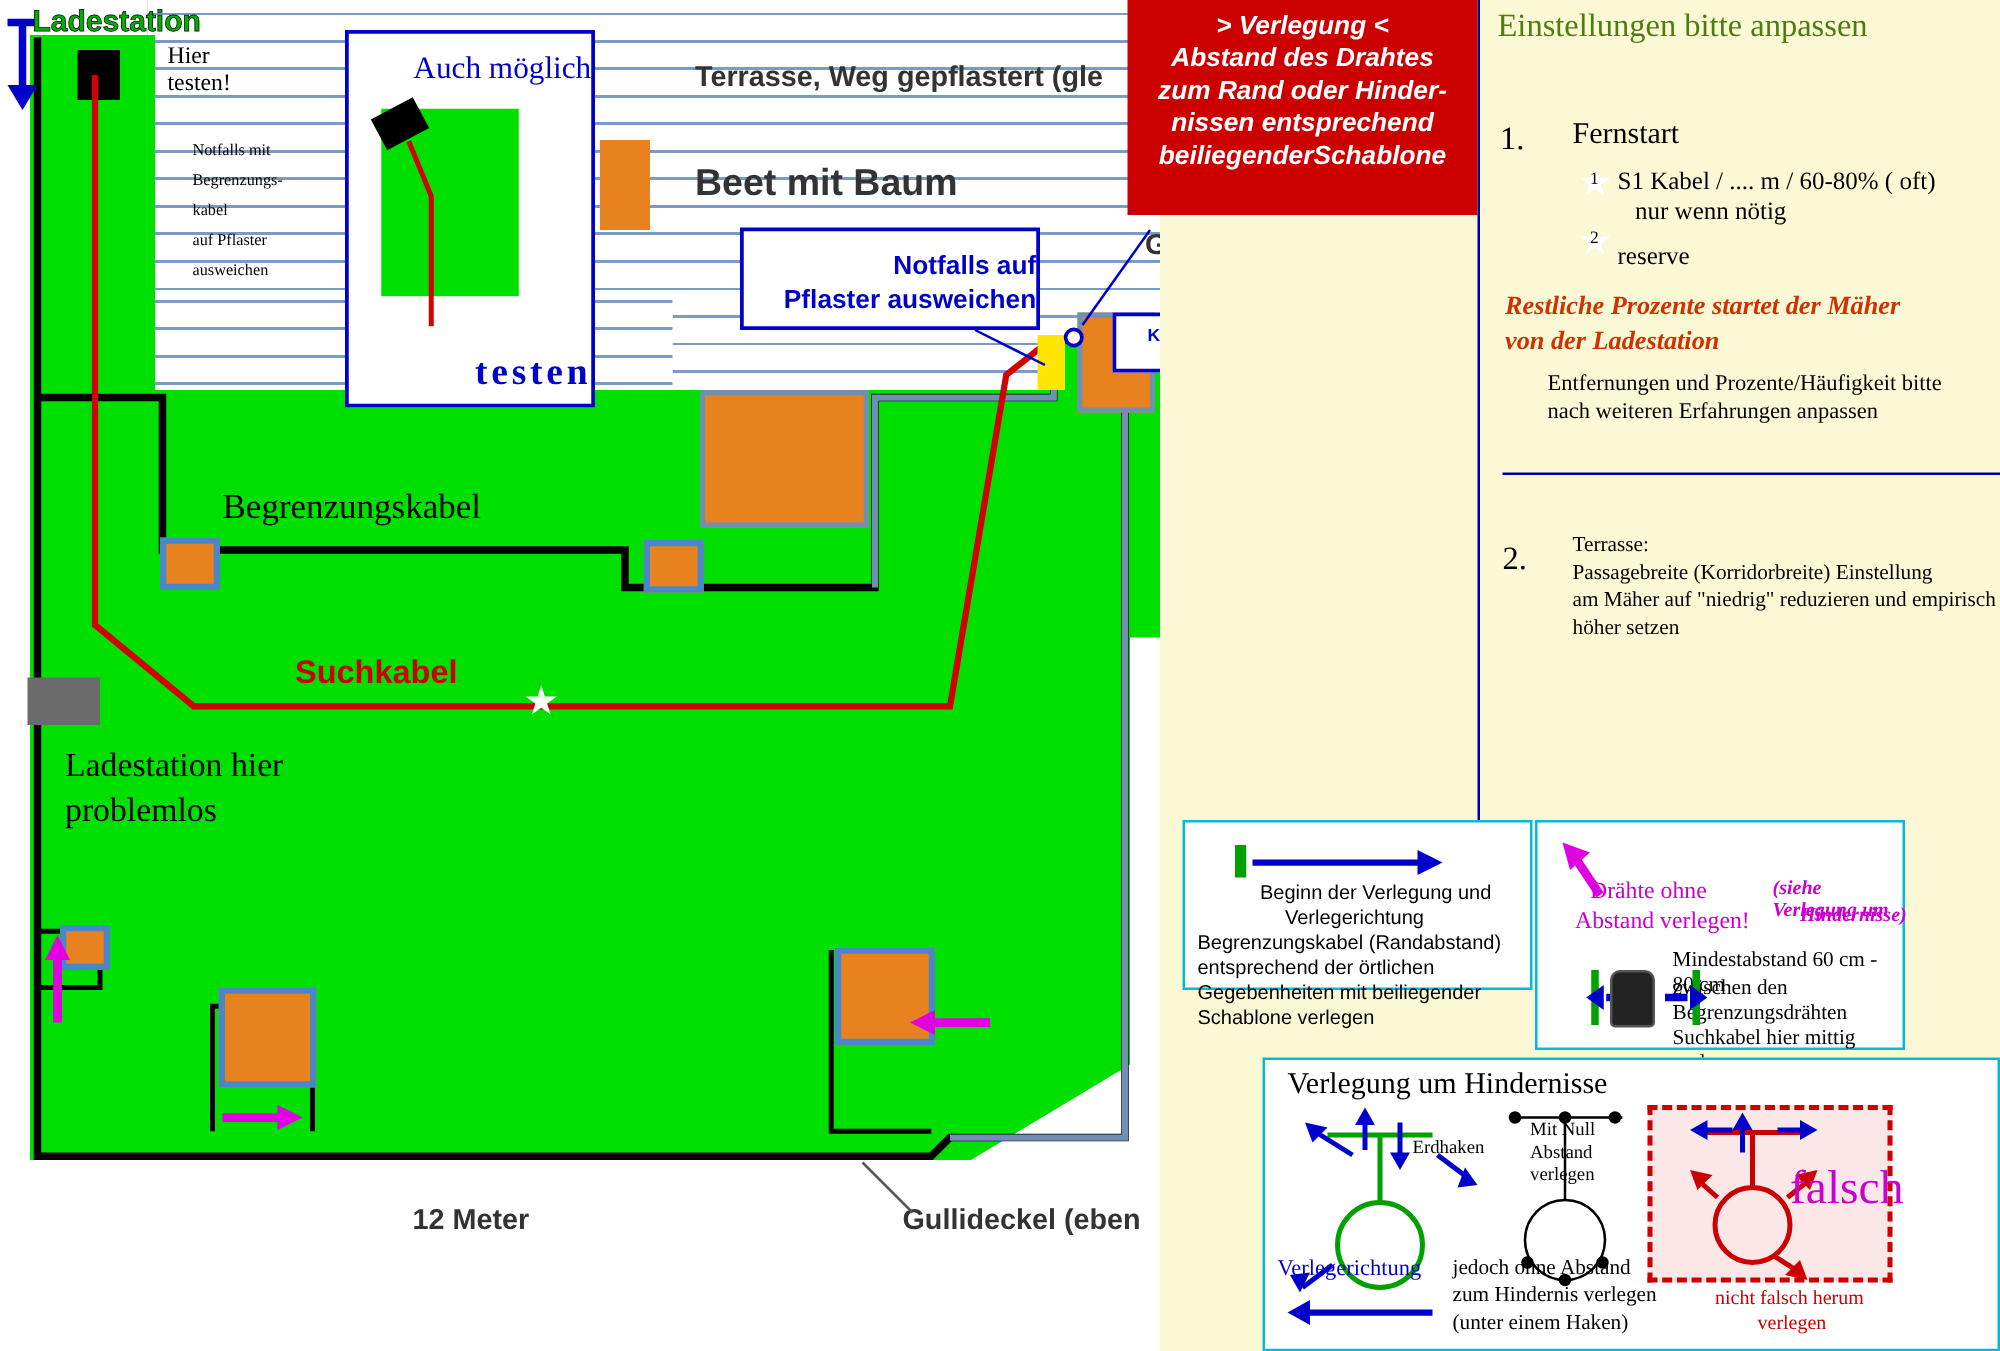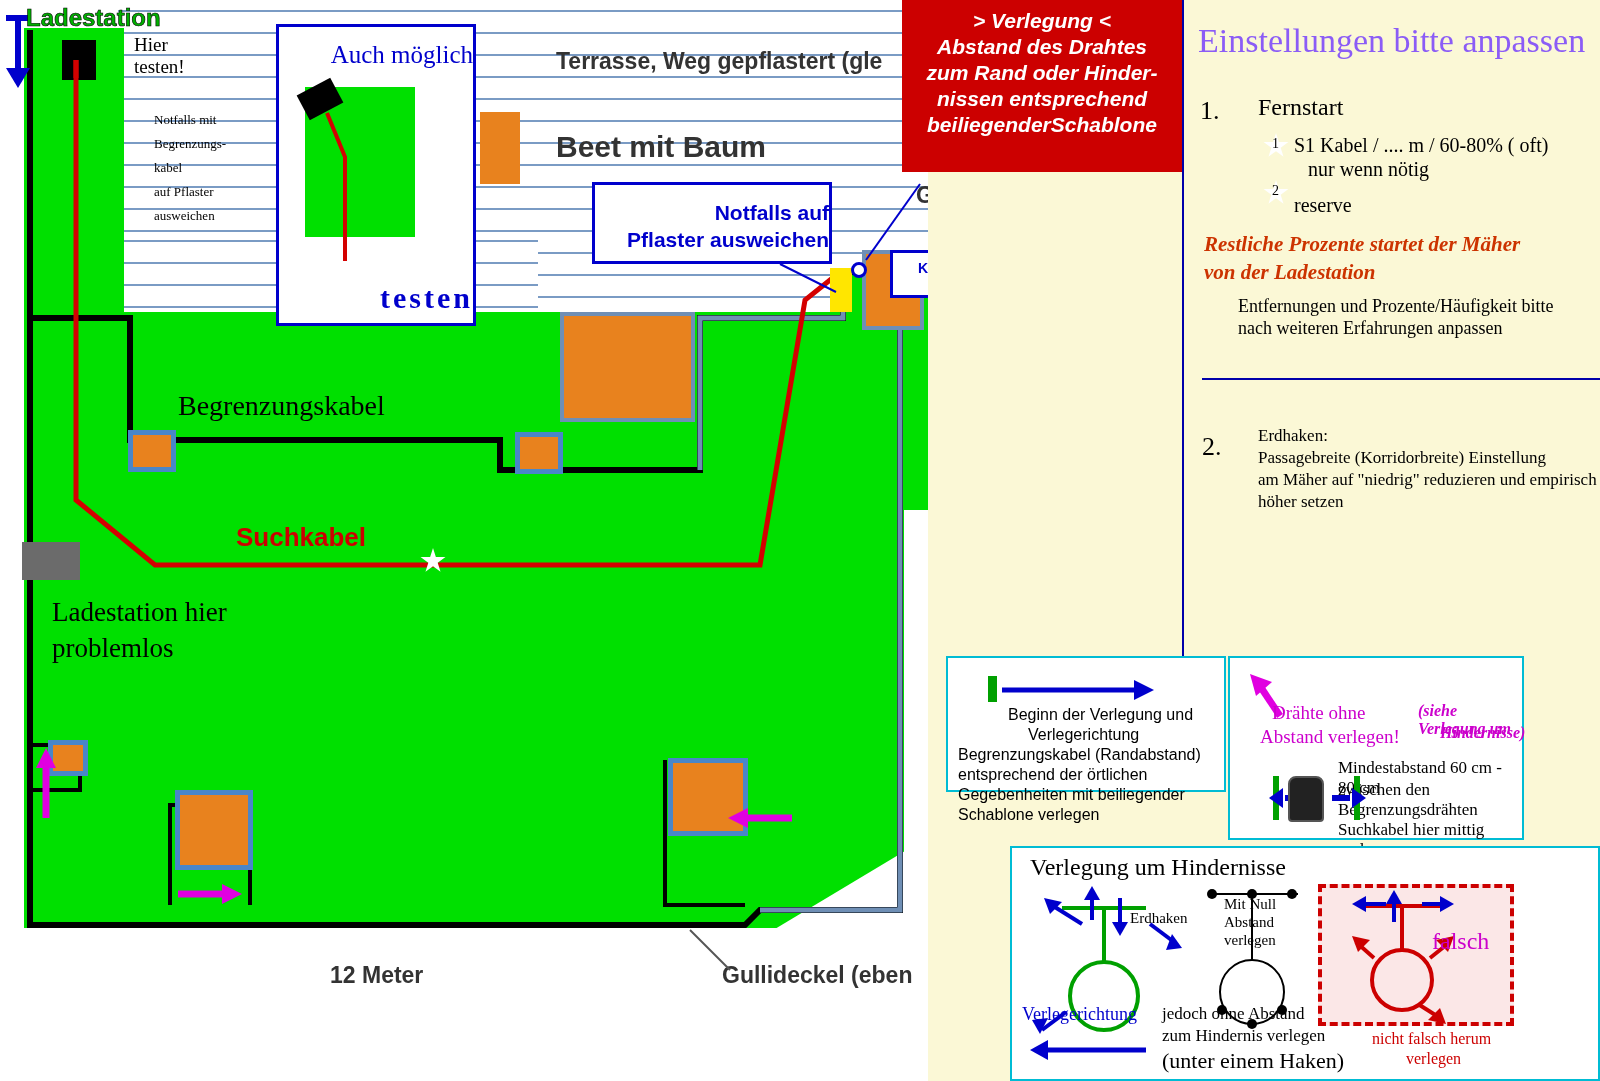--- a/index.html
+++ b/index.html
@@ -178,21 +178,21 @@
 
   <div class="callout" style="left:890px; top:250px; width:140px; height:48px; font-size:14px; font-weight:bold; line-height:18px; padding-top:6px; white-space:pre-line;">Kabel verbinden
 (Gelverbinder)</div>
   <svg class="abs" width="120" height="90" style="left:860px; top:180px;">
     <line x1="60" y1="4" x2="6" y2="80" stroke="#0000cc" stroke-width="2"></line>
   </svg>
 </div>
 
 <div id="rightpanel" class="abs">
 
-  <div class="serif abs" style="left:270px; top:6px; font-size:34px; color:#8b5cf6;margin-top:16px;">Einstellungen bitte anpassen</div>
+  <div class="serif abs" style="left:270px; top:6px; font-size:26px; color:#4d7c0f;">Einstellungen bitte anpassen</div>
 
   <div class="serif abs" style="left:272px; top:96px; font-size:26px;">1.</div>
 
   <div class="serif abs" style="left:330px; top:94px; font-size:24px;">Fernstart</div>
 
   <div class="starburst" style="left:335px; top:133px;"></div>
   <div class="serif abs" style="left:344px; top:136px; font-size:14px; color:#000;">1</div>
   <div class="serif abs" style="left:366px; top:134px; font-size:20px;">S1 Kabel / .... m / 60-80% ( oft)</div>
   <div class="serif abs" style="left:380px; top:158px; font-size:20px;">nur wenn nötig</div>
 
@@ -202,21 +202,21 @@
 
   <div class="serif abs" style="left:276px; top:232px; font-size:21px; color:#cc3300; font-style:italic; font-weight:bold;">Restliche Prozente  startet der Mäher</div>
   <div class="serif abs" style="left:276px; top:260px; font-size:21px; color:#cc3300; font-style:italic; font-weight:bold;">von der Ladestation</div>
 
   <div class="serif abs" style="left:310px; top:296px; font-size:18px;">Entfernungen und Prozente/Häufigkeit bitte</div>
   <div class="serif abs" style="left:310px; top:318px; font-size:18px;">nach weiteren Erfahrungen anpassen</div>
 
   <div class="sep" style="left:274px; top:378px; width:398px;"></div>
 
   <div class="serif abs" style="left:274px; top:432px; font-size:26px;">2.</div>
-  <div class="serif abs" style="left:330px; top:426px; font-size:17px;">Erdhaken:</div>
+  <div class="serif abs" style="left:330px; top:426px; font-size:17px;">Terrasse:</div>
   <div class="serif abs" style="left:330px; top:448px; font-size:17px;">Passagebreite (Korridorbreite) Einstellung</div>
   <div class="serif abs" style="left:330px; top:470px; font-size:17px;">am Mäher auf "niedrig" reduzieren und empirisch</div>
   <div class="serif abs" style="left:330px; top:492px; font-size:17px;">höher setzen</div>
 
   <div class="abs" style="left:254px; top:0px; width:2px; height:658px; background:#0000aa;"></div>
 </div>
 
 <div id="redbox" class="abs">
   <div>&gt; Verlegung &lt;</div>
   <div>Abstand des Drahtes</div>
@@ -302,36 +302,36 @@
     <circle cx="70" cy="142" r="5" fill="#000"></circle>
     <circle cx="100" cy="128" r="5" fill="#000"></circle>
   </svg>
   <div class="serif" style="position:absolute; left:118px; top:62px; font-size:15px;">Erdhaken</div>
   <div class="serif" style="position:absolute; left:212px; top:48px; font-size:15px;">Mit Null</div>
   <div class="serif" style="position:absolute; left:212px; top:66px; font-size:15px;">Abstand</div>
   <div class="serif" style="position:absolute; left:212px; top:84px; font-size:15px;">verlegen</div>
 
   <div class="serif" style="position:absolute; left:150px; top:156px; font-size:17px;">jedoch ohne Abstand</div>
   <div class="serif" style="position:absolute; left:150px; top:178px; font-size:17px;">zum Hindernis verlegen</div>
-  <div class="serif" style="position:absolute; left:150px; top:200px; font-size:22px;">(unter einem Haken)</div>
+  <div class="serif" style="position:absolute; left:150px; top:200px; font-size:17px;">(unter einem Haken)</div>
 
   <div style="position:absolute; left:306px; top:36px; width:196px; height:142px; background:#fbe7e7; border:4px dashed #cc0000;"></div>
   <svg width="180" height="140" style="position:absolute; left:318px; top:40px;">
     <circle cx="72" cy="92" r="30" fill="none" stroke="#cc0000" stroke-width="4"></circle>
     <line x1="72" y1="62" x2="72" y2="18" stroke="#cc0000" stroke-width="4"></line>
     <line x1="34" y1="18" x2="112" y2="18" stroke="#cc0000" stroke-width="4"></line>
     <line x1="56" y1="16" x2="34" y2="16" stroke="#0000cc" stroke-width="4"></line>
     <polygon points="36,8 36,24 22,16" fill="#0000cc"></polygon>
     <line x1="64" y1="34" x2="64" y2="12" stroke="#0000cc" stroke-width="4"></line>
     <polygon points="56,16 72,16 64,2" fill="#0000cc"></polygon>
     <line x1="92" y1="16" x2="112" y2="16" stroke="#0000cc" stroke-width="4"></line>
     <polygon points="110,8 110,24 124,16" fill="#0000cc"></polygon>
     <line x1="44" y1="70" x2="26" y2="54" stroke="#cc0000" stroke-width="4"></line>
     <polygon points="22,48 40,52 28,64" fill="#cc0000"></polygon>
     <line x1="100" y1="70" x2="120" y2="54" stroke="#cc0000" stroke-width="4"></line>
     <polygon points="124,48 118,64 106,52" fill="#cc0000"></polygon>
     <line x1="88" y1="116" x2="110" y2="130" stroke="#cc0000" stroke-width="4"></line>
     <polygon points="116,136 98,132 110,120" fill="#cc0000"></polygon>
   </svg>
-  <div class="serif" style="position:absolute; left:420px; top:80px; font-size:24px; color:#cc00cc;">falsch</div>
+  <div class="serif" style="position:absolute; left:420px; top:80px; font-size:38px; color:#cc00cc;">falsch</div>
   <div class="serif" style="position:absolute; left:360px; top:182px; font-size:16px; color:#cc0000;">nicht falsch herum</div>
   <div class="serif" style="position:absolute; left:394px; top:202px; font-size:16px; color:#cc0000;">verlegen</div>
 </div>
 
 </body></html>

